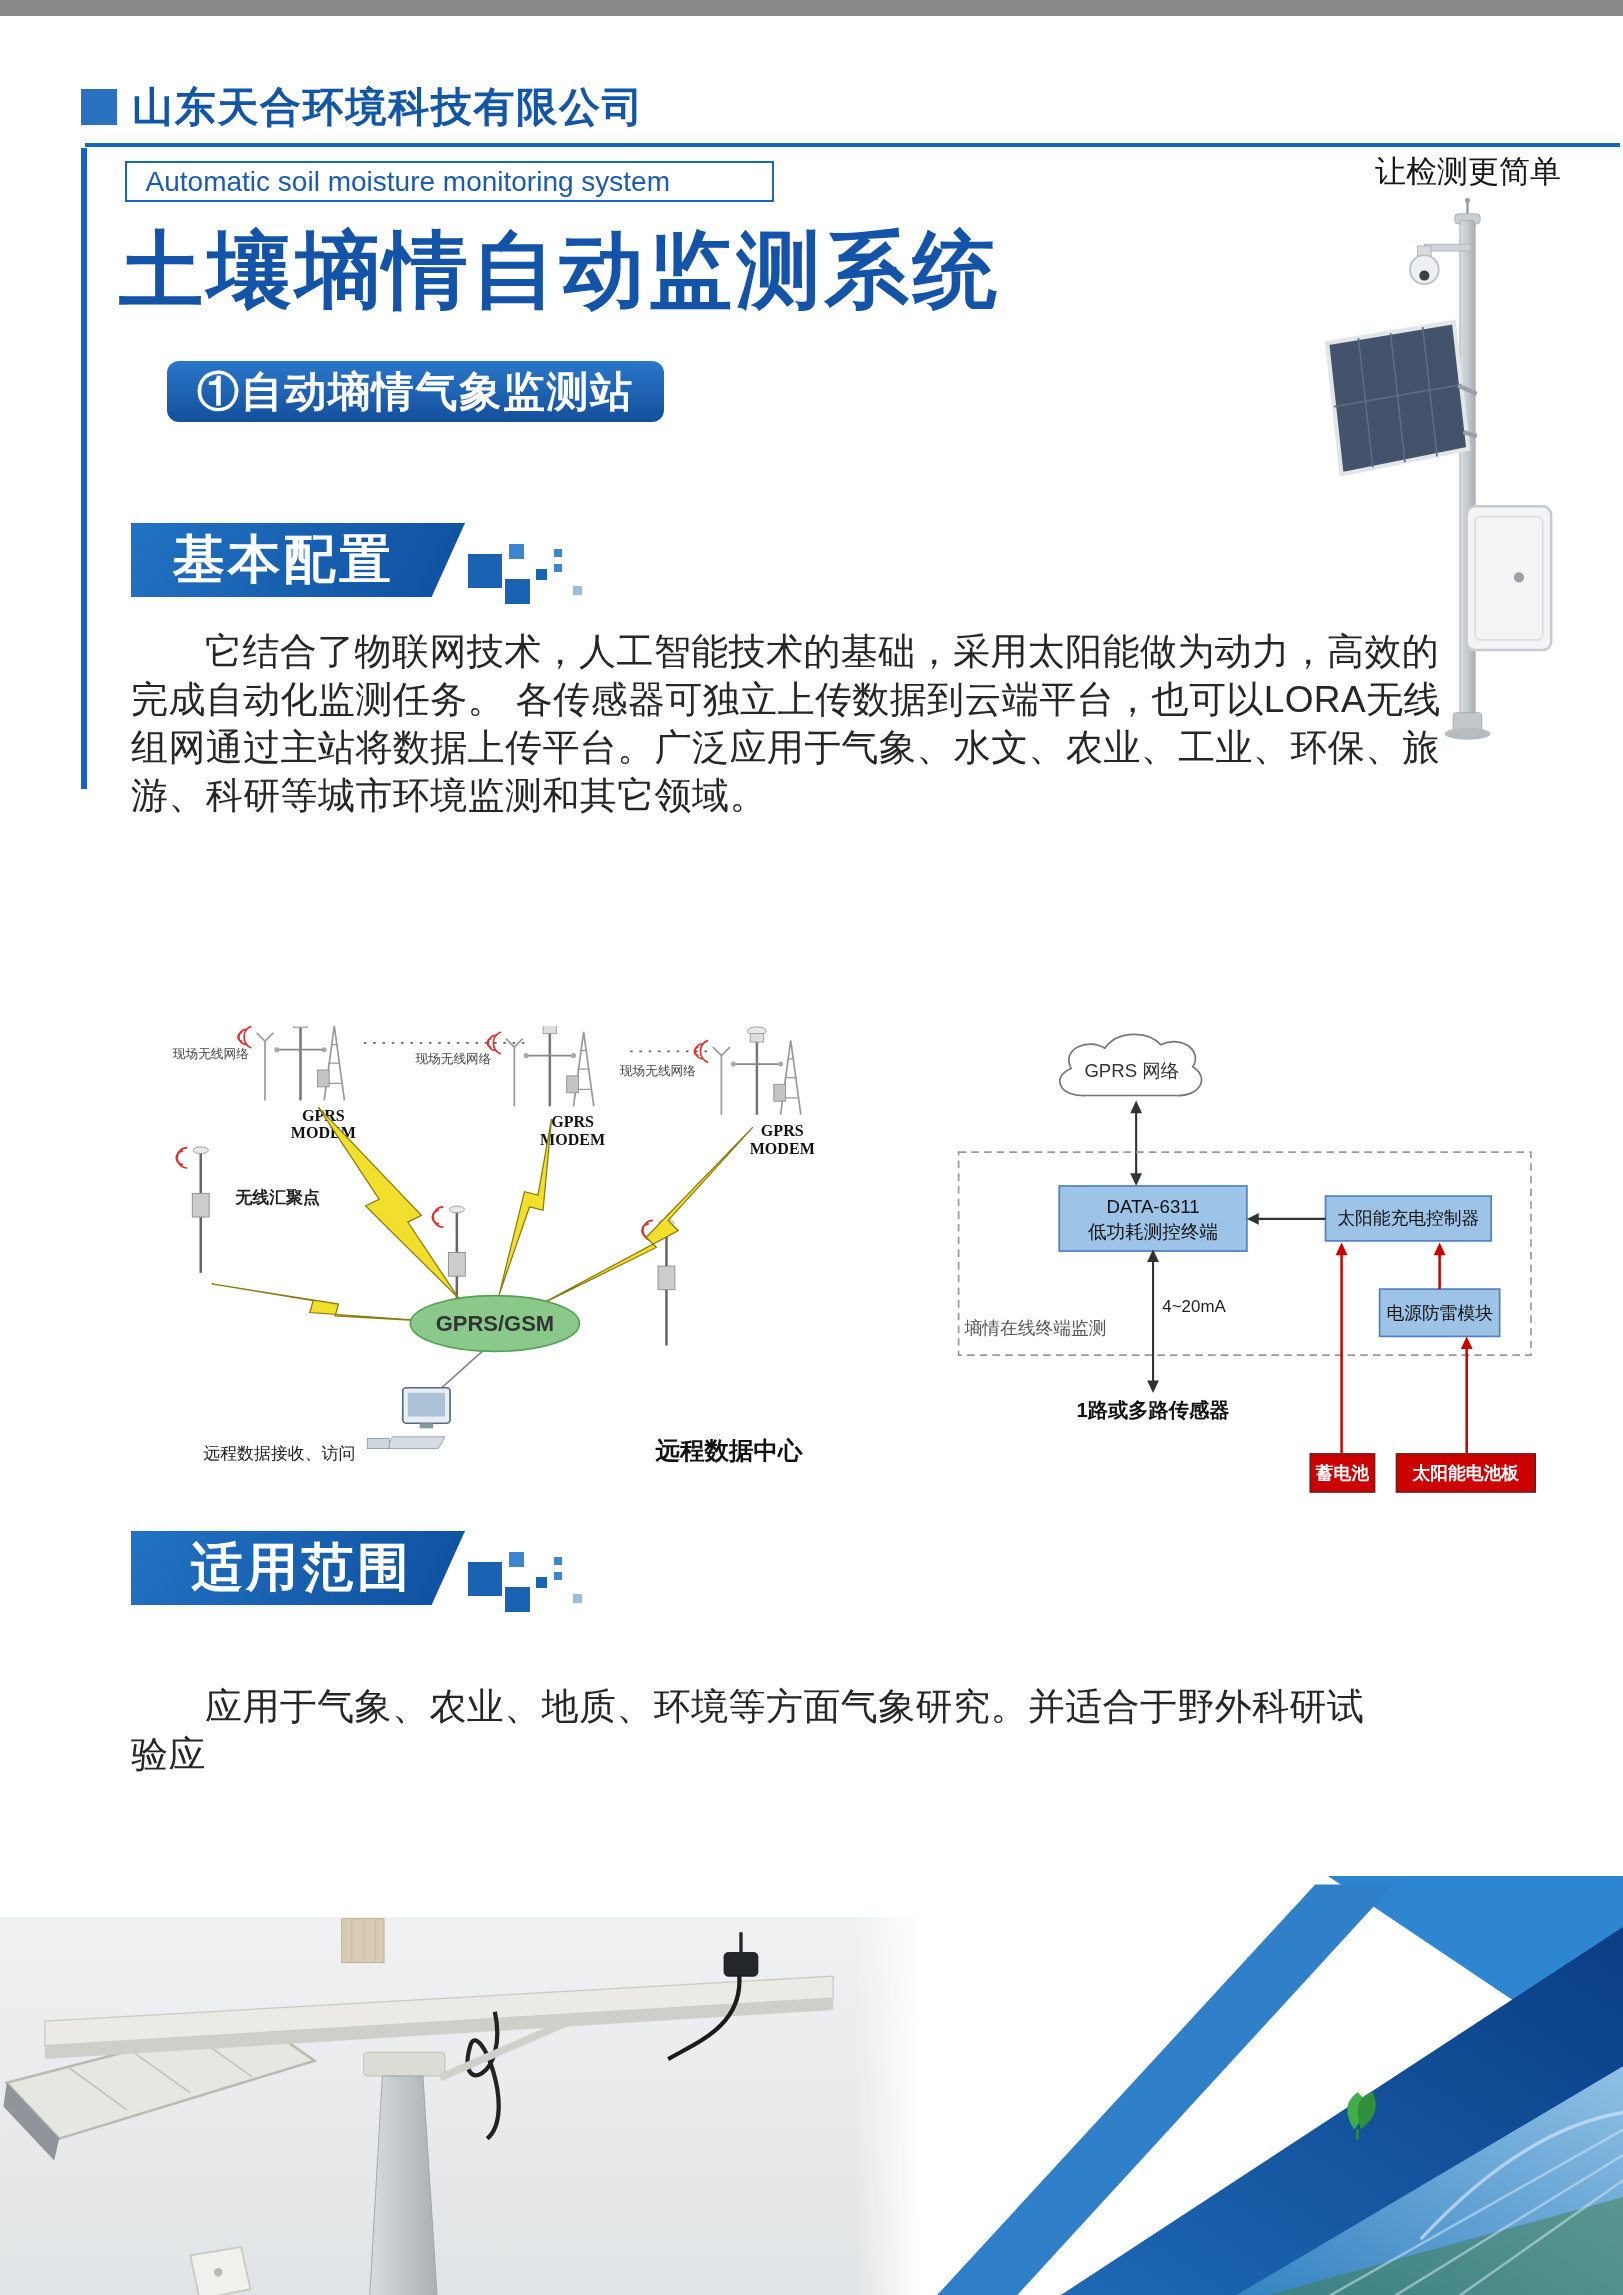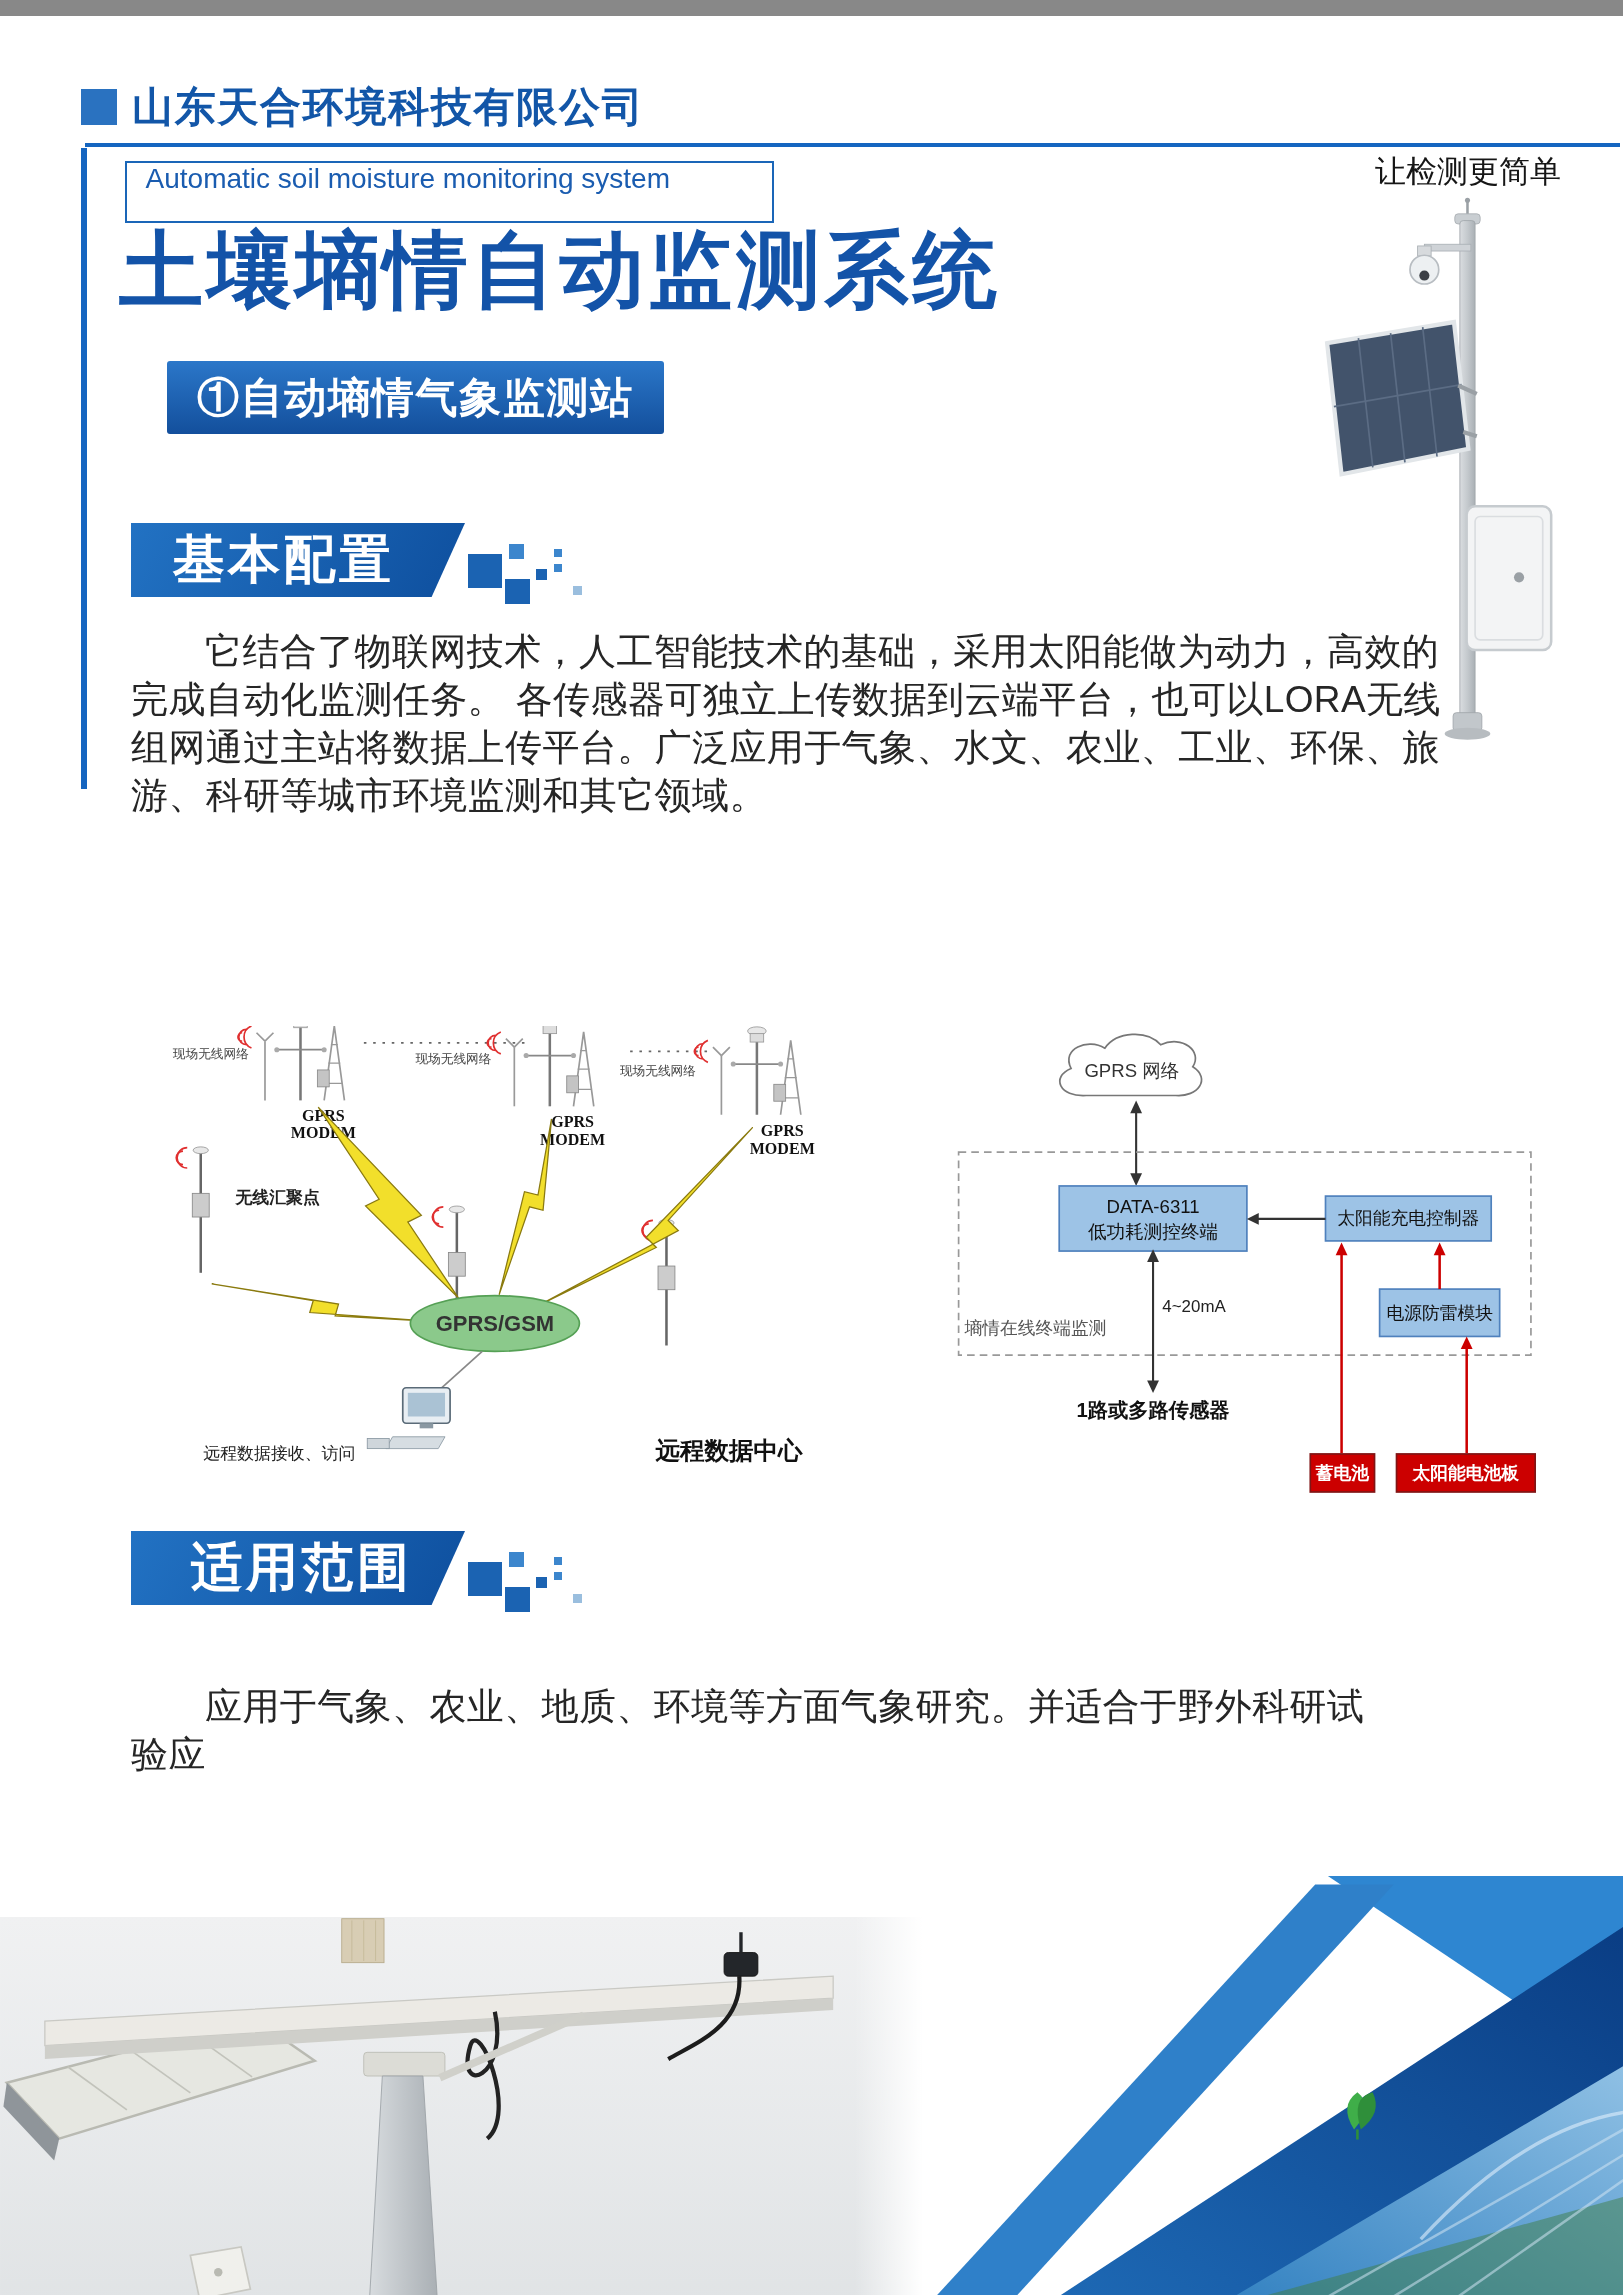--- a/index.html
+++ b/index.html
@@ -6,27 +6,27 @@
   .page{position:relative;width:1623px;height:2295px;background:#ffffff;overflow:hidden;
         font-family:"Liberation Sans",sans-serif;margin:16px auto;}
 
   
   .brand-square{position:absolute;left:81px;top:73px;width:36px;height:36px;background:#2a72c0;}
   .company-name{position:absolute;left:132px;top:64px;font-size:41px;font-weight:700;
                 color:#1256a8;letter-spacing:1.7px;}
   .header-rule{position:absolute;left:85px;top:127px;width:1535px;height:4.2px;background:#1565c0;}
   .left-stripe{position:absolute;left:81px;top:132px;width:6px;height:641px;background:#1565c0;}
   .slogan{position:absolute;left:1375px;top:135px;font-size:31px;color:#161616;}
-  .subtitle-box{position:absolute;left:125px;top:145px;width:649px;height:62px;
-                border:2.5px solid #1a66b8;display:flex;align-items:flex-start;padding-left:18.6px;
+  .subtitle-box{position:absolute;left:125px;top:145px;width:649px;height:41px;
+                border:2.5px solid #1a66b8;display:flex;align-items:center;padding-left:18.6px;
                 box-sizing:border-box;}
   .subtitle-box span{font-size:28px;color:#1a5cb0;}
   .main-title{position:absolute;left:119px;top:208px;font-size:84px;font-weight:900;
               color:#1353a8;letter-spacing:4.2px;line-height:1.1;}
-  .badge{position:absolute;left:167px;top:345px;width:497px;height:73px;border-radius:3px;
+  .badge{position:absolute;left:167px;top:345px;width:497px;height:61px;border-radius:12px;
          background:linear-gradient(180deg,#2b77c9,#134f9c);color:#fff;font-size:42px;
          font-weight:700;display:flex;align-items:center;justify-content:center;letter-spacing:1.7px;}
 
   
   .section-banner{position:absolute;width:334px;height:74px;color:#fff;font-size:52px;
                   font-weight:700;display:flex;align-items:center;justify-content:center;
                   padding-right:29px;box-sizing:border-box;letter-spacing:3.4px;
                   background:linear-gradient(120deg,#2272c3,#0e4f9e);
                   clip-path:polygon(0 0,100% 0,90% 100%,0 100%);}
   .banner-config{left:131px;top:507px;}

